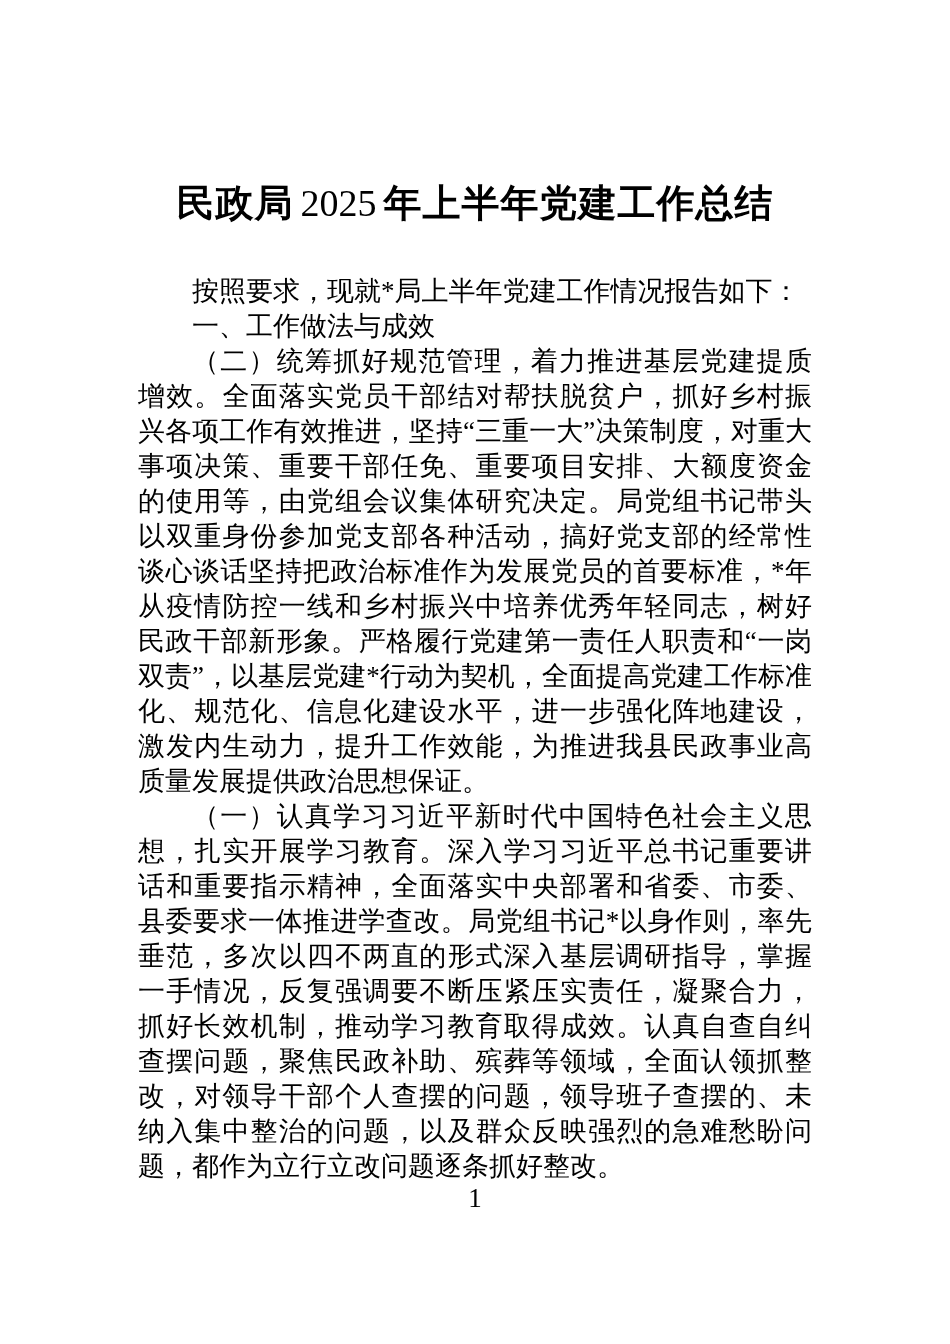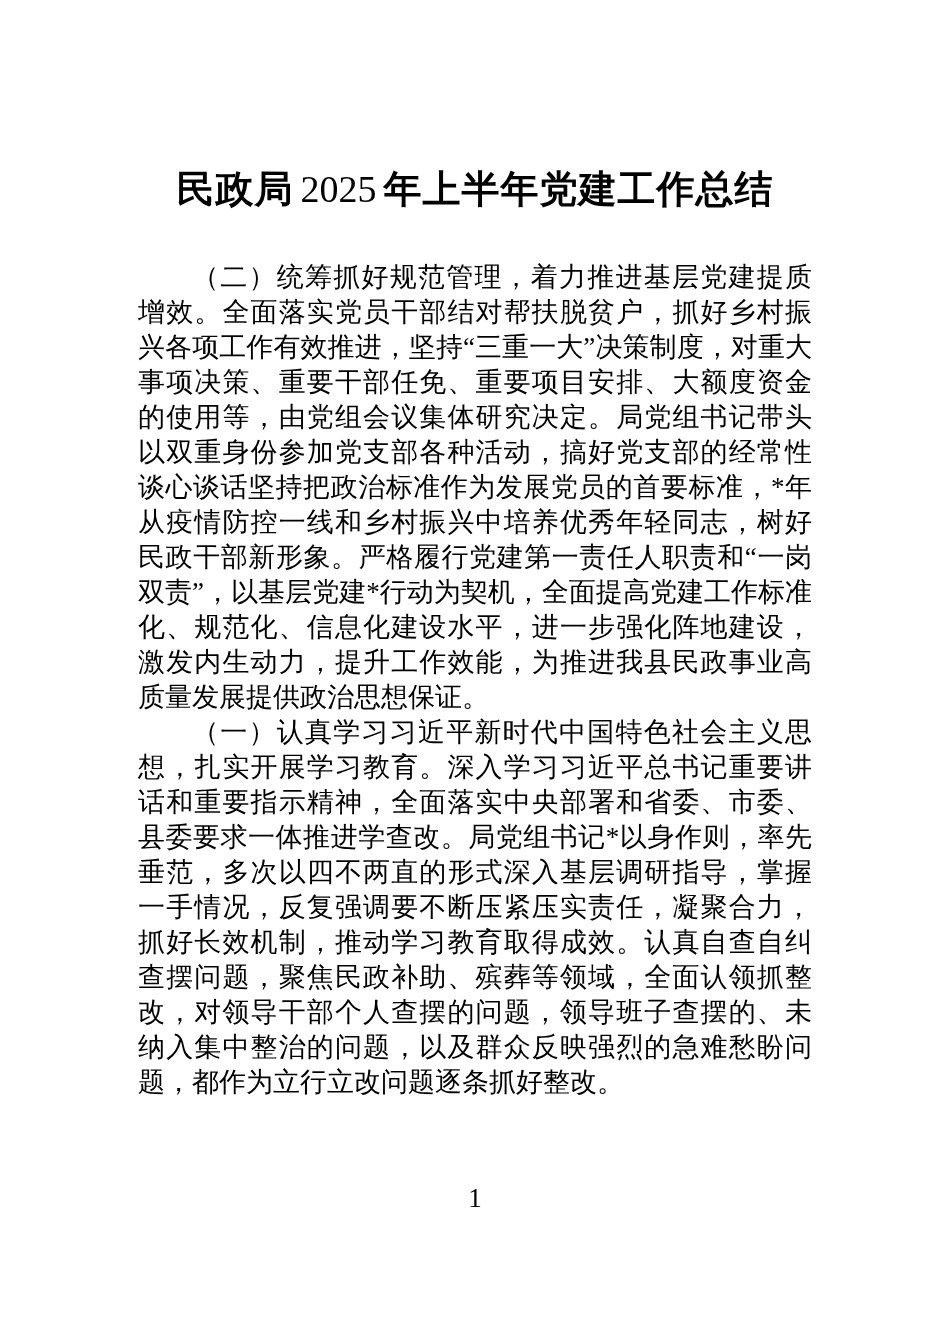--- a/index.html
+++ b/index.html
@@ -10,21 +10,21 @@
   .page {
     width: 950px;
     height: 1344px;
     background: #ffffff;
     color: #000000;
     position: relative;
     overflow: hidden;
     font-family: "Liberation Serif", sans-serif;
   }
   .doc-title {
-    margin: 0;
+    margin: 14px;
     padding-top: 164px;
     text-align: center;
     font-size: 38px;
     line-height: 50px;
     font-weight: bold;
     letter-spacing: 1px;
   }
   .doc-title .year {
     font-weight: normal;
     letter-spacing: 0;
@@ -54,19 +54,21 @@
   }
 </style>
 </head>
 <body>
 
 <div class="page">
 
   <h1 class="doc-title"><span>民政局</span><span class="year">2025</span><span>年上半年党建工作总结</span></h1>
 
   <div class="doc-body">
+    <p>按照要求，现就*局上半年党建工作情况报告如下：</p>
+    <p>一、工作做法与成效</p>
     <p>（二）统筹抓好规范管理，着力推进基层党建提质增效。全面落实党员干部结对帮扶脱贫户，抓好乡村振兴各项工作有效推进，坚持“三重一大”决策制度，对重大事项决策、重要干部任免、重要项目安排、大额度资金的使用等，由党组会议集体研究决定。局党组书记带头以双重身份参加党支部各种活动，搞好党支部的经常性谈心谈话坚持把政治标准作为发展党员的首要标准，*年从疫情防控一线和乡村振兴中培养优秀年轻同志，树好民政干部新形象。严格履行党建第一责任人职责和“一岗双责”，以基层党建*行动为契机，全面提高党建工作标准化、规范化、信息化建设水平，进一步强化阵地建设，激发内生动力，提升工作效能，为推进我县民政事业高质量发展提供政治思想保证。</p>
     <p>（一）认真学习习近平新时代中国特色社会主义思想，扎实开展学习教育。深入学习习近平总书记重要讲话和重要指示精神，全面落实中央部署和省委、市委、县委要求一体推进学查改。局党组书记*以身作则，率先垂范，多次以四不两直的形式深入基层调研指导，掌握一手情况，反复强调要不断压紧压实责任，凝聚合力，抓好长效机制，推动学习教育取得成效。认真自查自纠查摆问题，聚焦民政补助、殡葬等领域，全面认领抓整改，对领导干部个人查摆的问题，领导班子查摆的、未纳入集中整治的问题，以及群众反映强烈的急难愁盼问题，都作为立行立改问题逐条抓好整改。</p>
   </div>
 
   <div class="page-footer">1</div>
 
 </div>
 
 </body></html>

